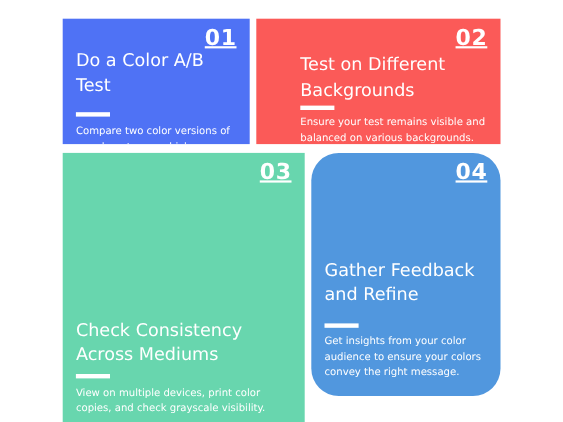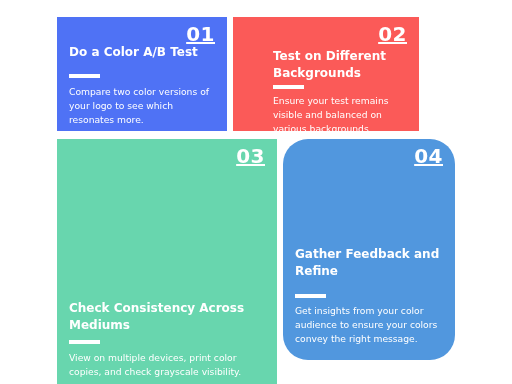--- a/index.html
+++ b/index.html
@@ -39,22 +39,22 @@
     text-decoration: underline;
   }
 
   .card-body-wrap {
     position: absolute;
     left: 12px;
     right: 12px;
   }
 
   .card-title {
-    font-size: 12px;
-    font-weight: bold;
+    font-size: 16px;
+    font-weight: normal;
     line-height: 1.42;
     margin: 0 0 6px 0;
     color: #ffffff;
   }
 
   .card-divider {
     width: 31px;
     height: 4px;
     background: #ffffff;
     margin: 0 0 7px 0;
@@ -63,21 +63,21 @@
   .card-text {
     font-size: 9.2px;
     font-weight: normal;
     line-height: 1.52;
     margin: 0;
     color: #ffffff;
   }
 
   
   .card-1 { left: 57px;  top: 17px;  width: 170px; height: 114px; }
-  .card-2 { left: 233px; top: 17px;  width: 186px; height: 114px; }
+  .card-2 { left: 233px; top: 17px;  width: 222px; height: 114px; }
   .card-3 { left: 57px;  top: 139px; width: 220px; height: 257px; }
   .card-4 { left: 283px; top: 139px; width: 172px; height: 221px; border-radius: 25px; }
 
   
   .card-1 .card-body-wrap { top: 27px; }
   .card-2 .card-body-wrap { top: 31px; margin-left: 28px; }
 
   
   .card-3 .card-body-wrap { bottom: 17px; }
   .card-4 .card-body-wrap { bottom: 14px; }

